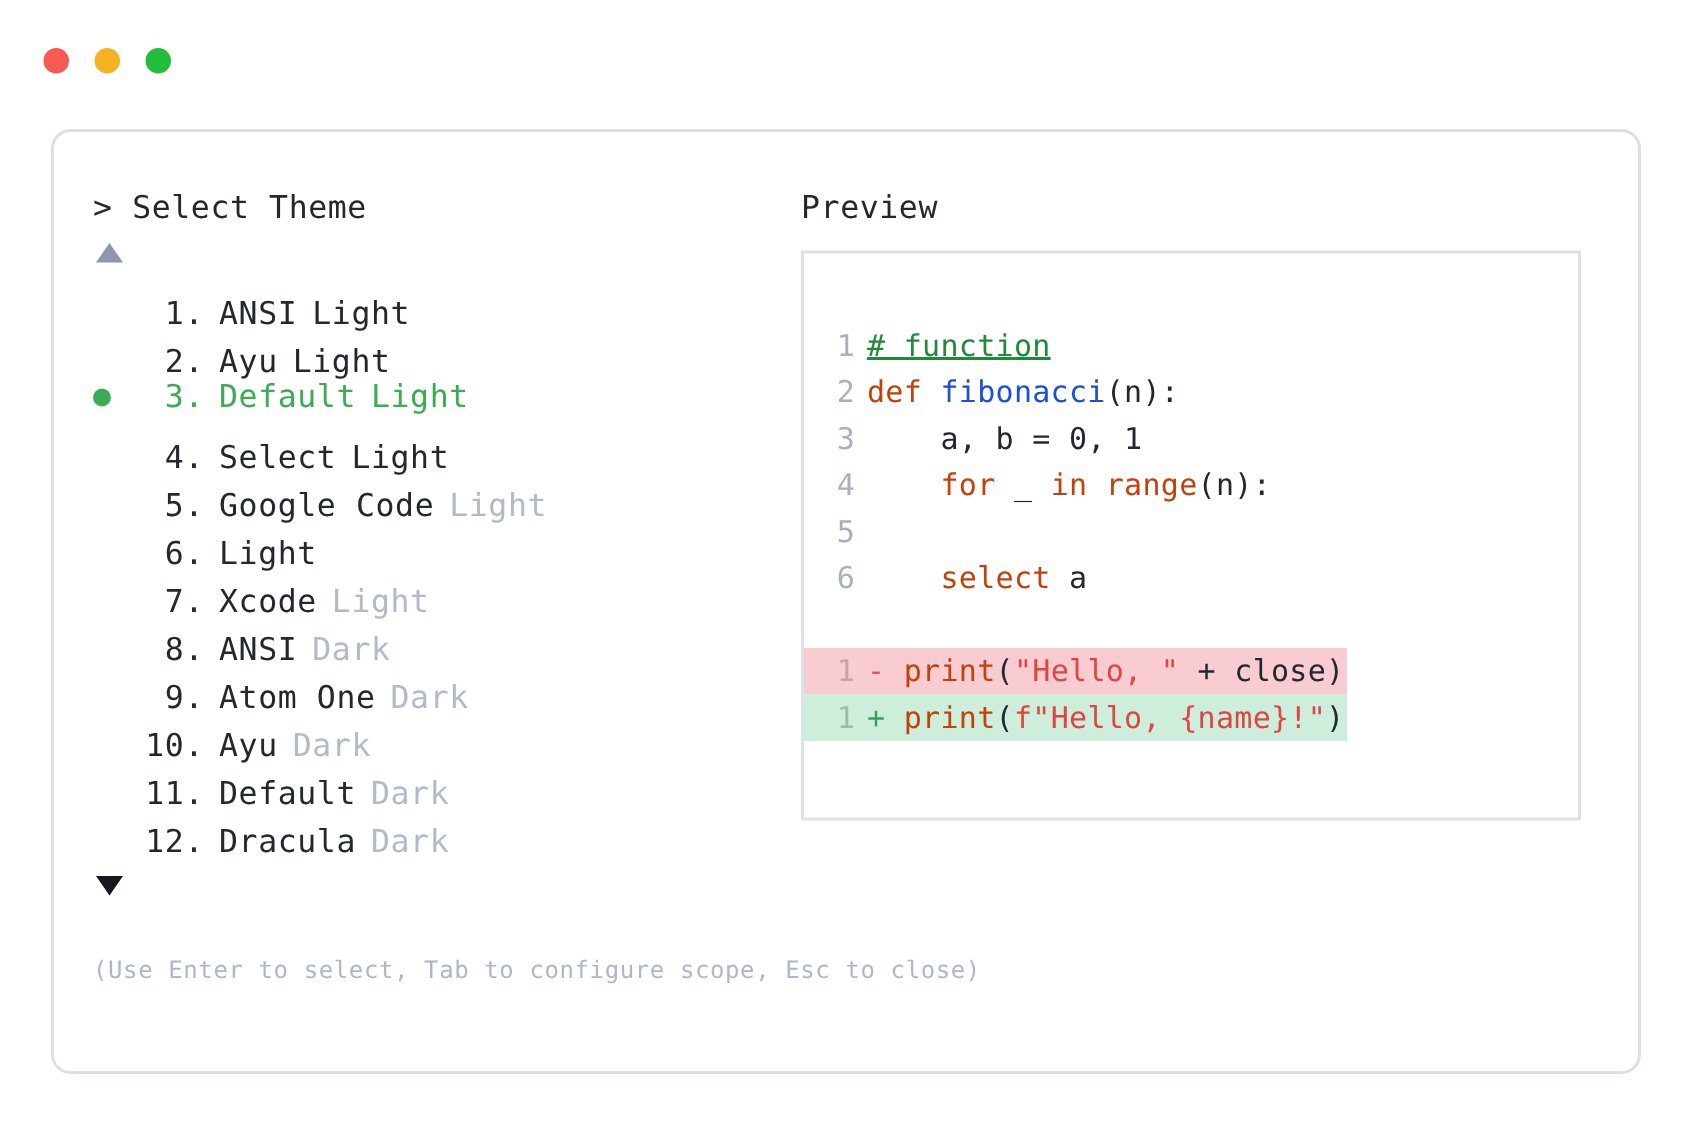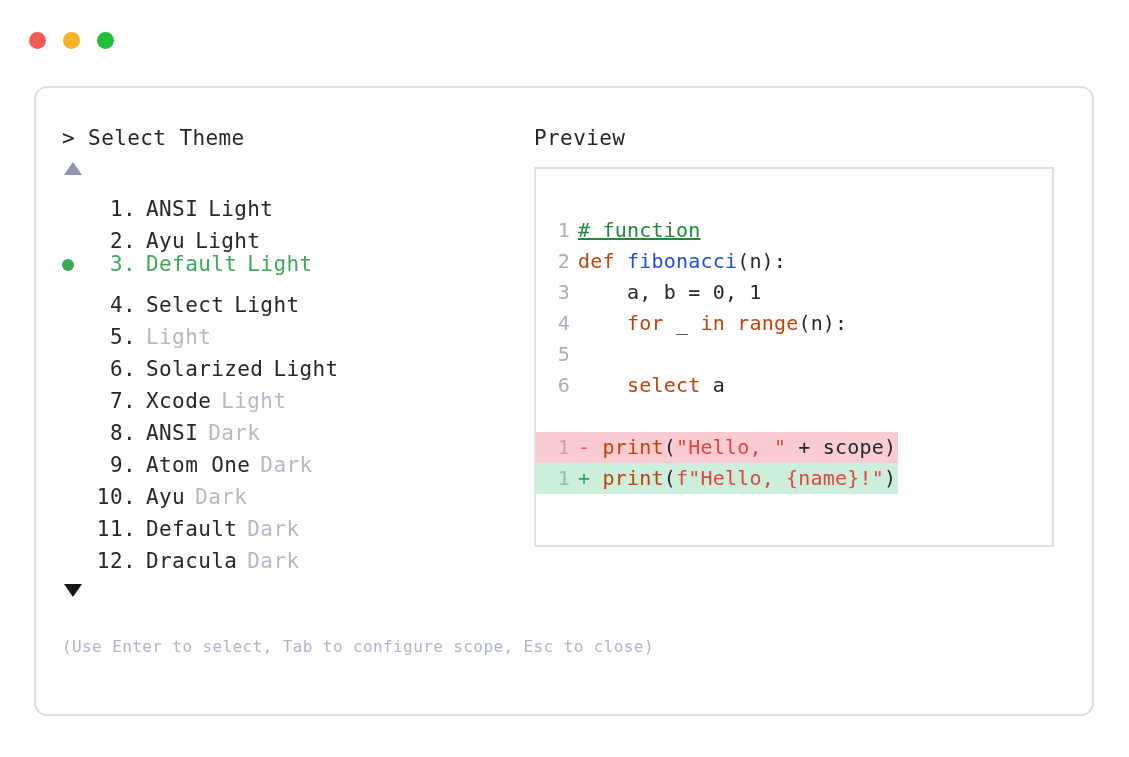--- a/index.html
+++ b/index.html
@@ -223,22 +223,22 @@
   <div class="card-inner">
 
     <div class="left-col">
       <div class="prompt-line">&gt; Select Theme</div>
       <div class="arrow-up"></div>
       <ul class="theme-list">
           <li class="theme-row"><span class="bullet-cell"></span><span class="num-cell"> 1.</span><span class="name-cell">ANSI</span><span class="name-cell">Light</span></li>
           <li class="theme-row"><span class="bullet-cell"></span><span class="num-cell"> 2.</span><span class="name-cell">Ayu</span><span class="name-cell">Light</span></li>
           <li class="theme-row selected"><span class="bullet-cell"><span class="bullet"></span></span><span class="num-cell"> 3.</span><span class="name-cell">Default</span><span class="name-cell">Light</span></li>
           <li class="theme-row"><span class="bullet-cell"></span><span class="num-cell"> 4.</span><span class="name-cell">Select</span><span class="name-cell">Light</span></li>
-          <li class="theme-row"><span class="bullet-cell"></span><span class="num-cell"> 5.</span><span class="name-cell variant">Light</span></li>
-          <li class="theme-row"><span class="bullet-cell"></span><span class="num-cell"> 6.</span><span class="name-cell">Solarized</span><span class="name-cell">Light</span></li>
+          <li class="theme-row"><span class="bullet-cell"></span><span class="num-cell"> 5.</span><span class="name-cell">Google Code</span><span class="name-cell variant">Light</span></li>
+          <li class="theme-row"><span class="bullet-cell"></span><span class="num-cell"> 6.</span><span class="name-cell">Light</span></li>
           <li class="theme-row"><span class="bullet-cell"></span><span class="num-cell"> 7.</span><span class="name-cell">Xcode</span><span class="name-cell variant">Light</span></li>
           <li class="theme-row"><span class="bullet-cell"></span><span class="num-cell"> 8.</span><span class="name-cell">ANSI</span><span class="name-cell variant">Dark</span></li>
           <li class="theme-row"><span class="bullet-cell"></span><span class="num-cell"> 9.</span><span class="name-cell">Atom One</span><span class="name-cell variant">Dark</span></li>
           <li class="theme-row"><span class="bullet-cell"></span><span class="num-cell">10.</span><span class="name-cell">Ayu</span><span class="name-cell variant">Dark</span></li>
           <li class="theme-row"><span class="bullet-cell"></span><span class="num-cell">11.</span><span class="name-cell">Default</span><span class="name-cell variant">Dark</span></li>
           <li class="theme-row"><span class="bullet-cell"></span><span class="num-cell">12.</span><span class="name-cell">Dracula</span><span class="name-cell variant">Dark</span></li>
         </ul>
       <div class="arrow-down"></div>
     </div>
 
@@ -248,21 +248,21 @@
       <div class="preview-label">Preview</div>
       <div class="code-panel">
         <div class="code-body">
             <div class="code-line"><span class="ln">1</span><span class="code-text"><span class="tok-comment"># function</span></span></div>
             <div class="code-line"><span class="ln">2</span><span class="code-text"><span class="tok-kw">def </span><span class="tok-fn">fibonacci</span><span class="tok-punct">(n):</span></span></div>
             <div class="code-line"><span class="ln">3</span><span class="code-text"><span class="tok-plain">    a, b = 0, 1</span></span></div>
             <div class="code-line"><span class="ln">4</span><span class="code-text"><span class="tok-plain">    </span><span class="tok-kw">for</span><span class="tok-plain"> _ </span><span class="tok-kw">in</span><span class="tok-plain"> </span><span class="tok-kw">range</span><span class="tok-punct">(n):</span></span></div>
             <div class="code-line"><span class="ln">5</span></div>
             <div class="code-line"><span class="ln">6</span><span class="code-text"><span class="tok-plain">    </span><span class="tok-kw">select</span><span class="tok-plain"> a</span></span></div>
             <div class="diff-block">
-              <div class="diff-line diff-del"><span class="diff-bg" style="display: inline-flex; align-items: baseline;"><span class="ln-diff diff-line-num-del">1</span><span class="sign-del">- </span><span><span class="tok-kw">print</span><span class="tok-punct">(</span><span class="tok-str">"Hello, "</span><span class="tok-plain"> + scope)</span></span></span></div>
+              <div class="diff-line diff-del"><span class="diff-bg" style="display: inline-flex; align-items: baseline;"><span class="ln-diff diff-line-num-del">1</span><span class="sign-del">- </span><span><span class="tok-kw">print</span><span class="tok-punct">(</span><span class="tok-str">"Hello, "</span><span class="tok-plain"> + close)</span></span></span></div>
               <div class="diff-line diff-add"><span class="diff-bg" style="display: inline-flex; align-items: baseline;"><span class="ln-diff diff-line-num-add">1</span><span class="sign-add">+ </span><span><span class="tok-kw">print</span><span class="tok-punct">(</span><span class="tok-str">f"Hello, {name}!"</span><span class="tok-punct">)</span></span></span></div>
             </div>
           </div>
       </div>
     </div>
 
   </div>
 </div>
 
 </body></html>

